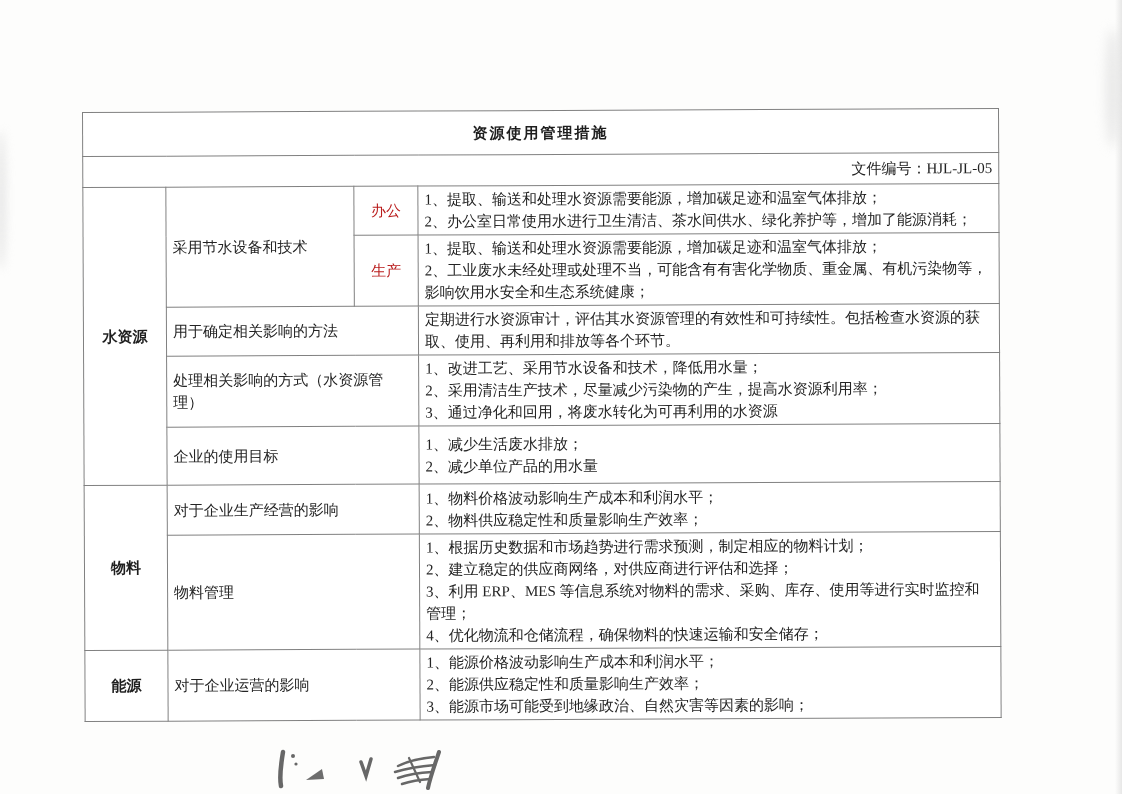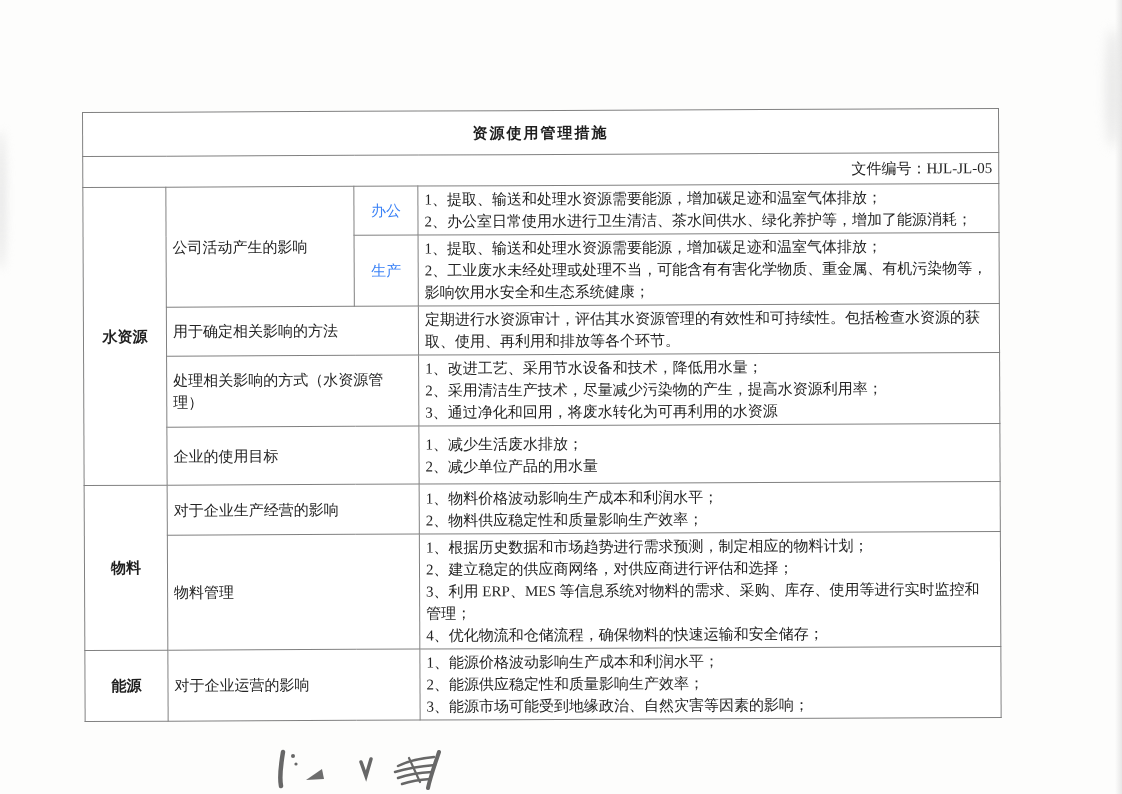--- a/index.html
+++ b/index.html
@@ -47,21 +47,21 @@
     text-align:right;padding-right:14px;font-size:15px;color:#222;
   }
   td.cat-cell{
     text-align:center;font-weight:bold;font-size:16px;color:#1f1f1f;
     padding:0 4px;
   }
   td.label-cell{
     padding-left:12px;color:#242424;
   }
   td.sub-cell{
-    text-align:center;padding:0 2px;color:#3b82f6;
+    text-align:center;padding:0 2px;color:#b91c1c;
   }
   td.content-cell{
     padding:3px 8px 3px 10px;color:#242424;
   }
   .line{display:block;}
 
   .handwriting{
     position:absolute;left:268px;top:746px;width:190px;height:48px;
   }
 </style>
@@ -85,21 +85,21 @@
         <tr style="height:44px">
       <td class="title-cell" colspan="4">资源使用管理措施</td>
     </tr>
 
     <tr style="height:31px">
       <td class="docnum-cell" colspan="4">文件编号：HJL-JL-05</td>
     </tr>
 
     <tr style="height:49px">
       <td class="cat-cell" rowspan="5">水资源</td>
-      <td class="label-cell" rowspan="2">公司活动产生的影响</td>
+      <td class="label-cell" rowspan="2">采用节水设备和技术</td>
       <td class="sub-cell">办公</td>
       <td class="content-cell">
         <span class="line">1、提取、输送和处理水资源需要能源，增加碳足迹和温室气体排放；</span>
         <span class="line">2、办公室日常使用水进行卫生清洁、茶水间供水、绿化养护等，增加了能源消耗；</span>
       </td>
     </tr>
     <tr style="height:68px">
       <td class="sub-cell">生产</td>
       <td class="content-cell">
         <span class="line">1、提取、输送和处理水资源需要能源，增加碳足迹和温室气体排放；</span>

